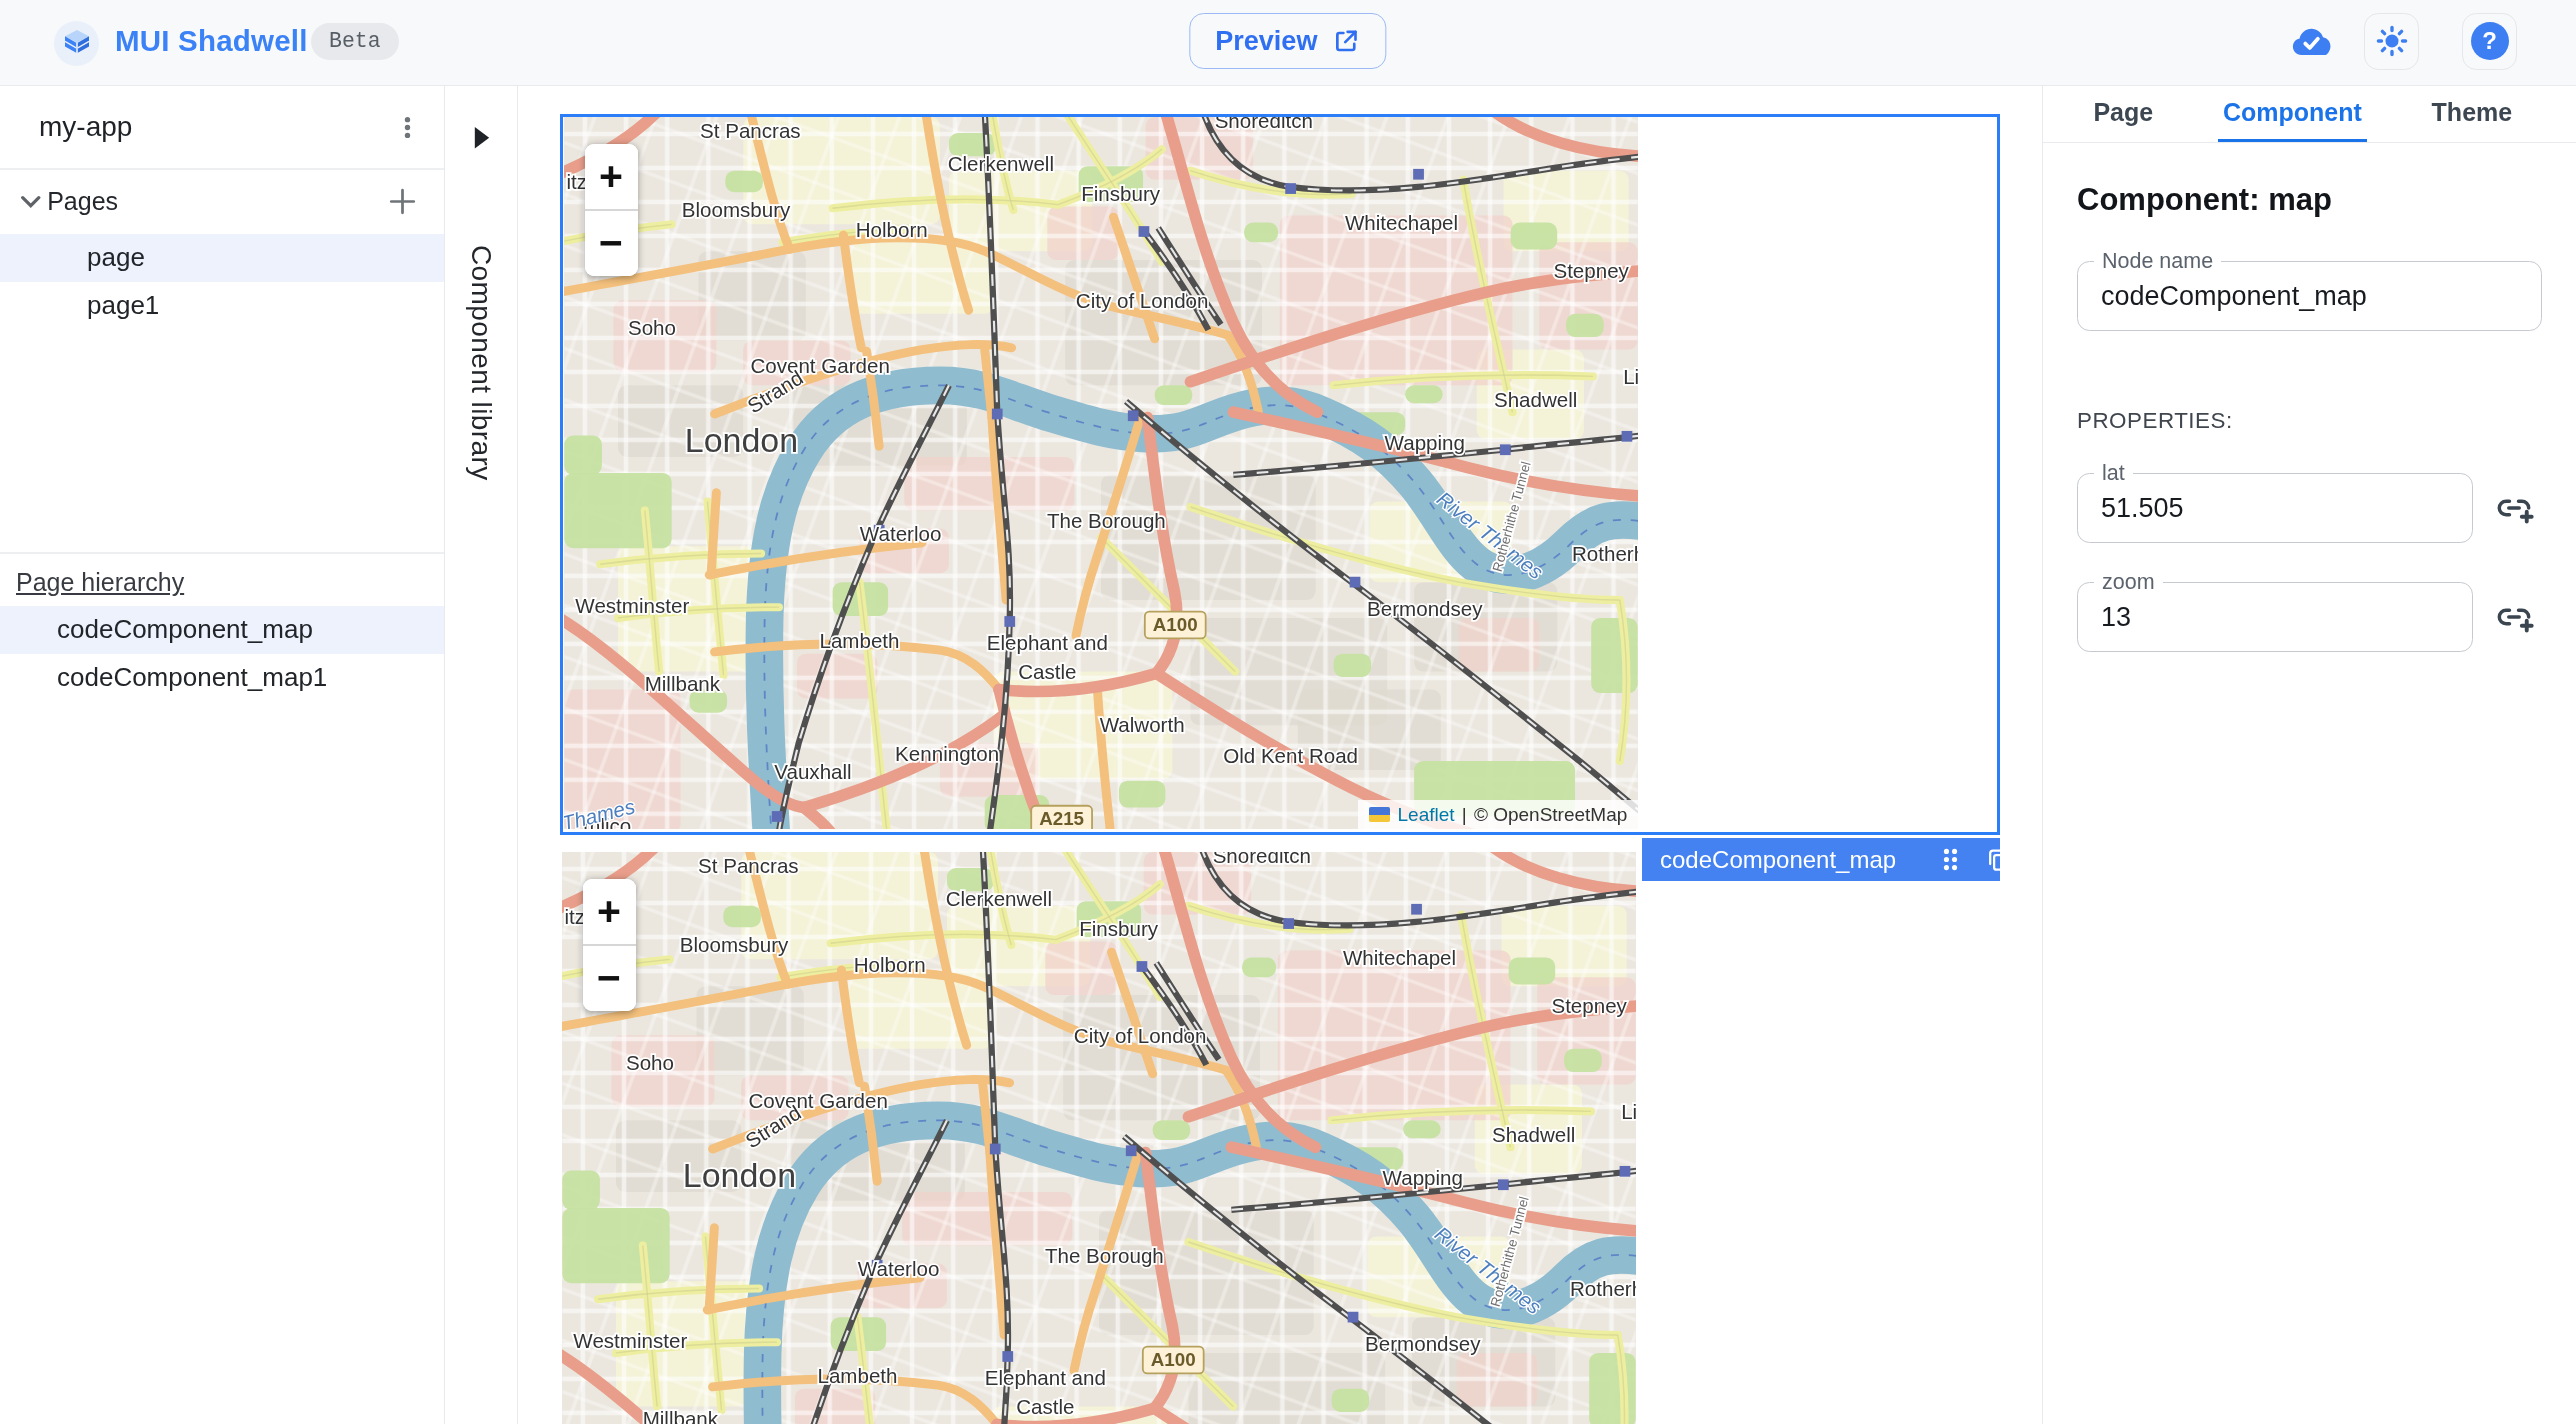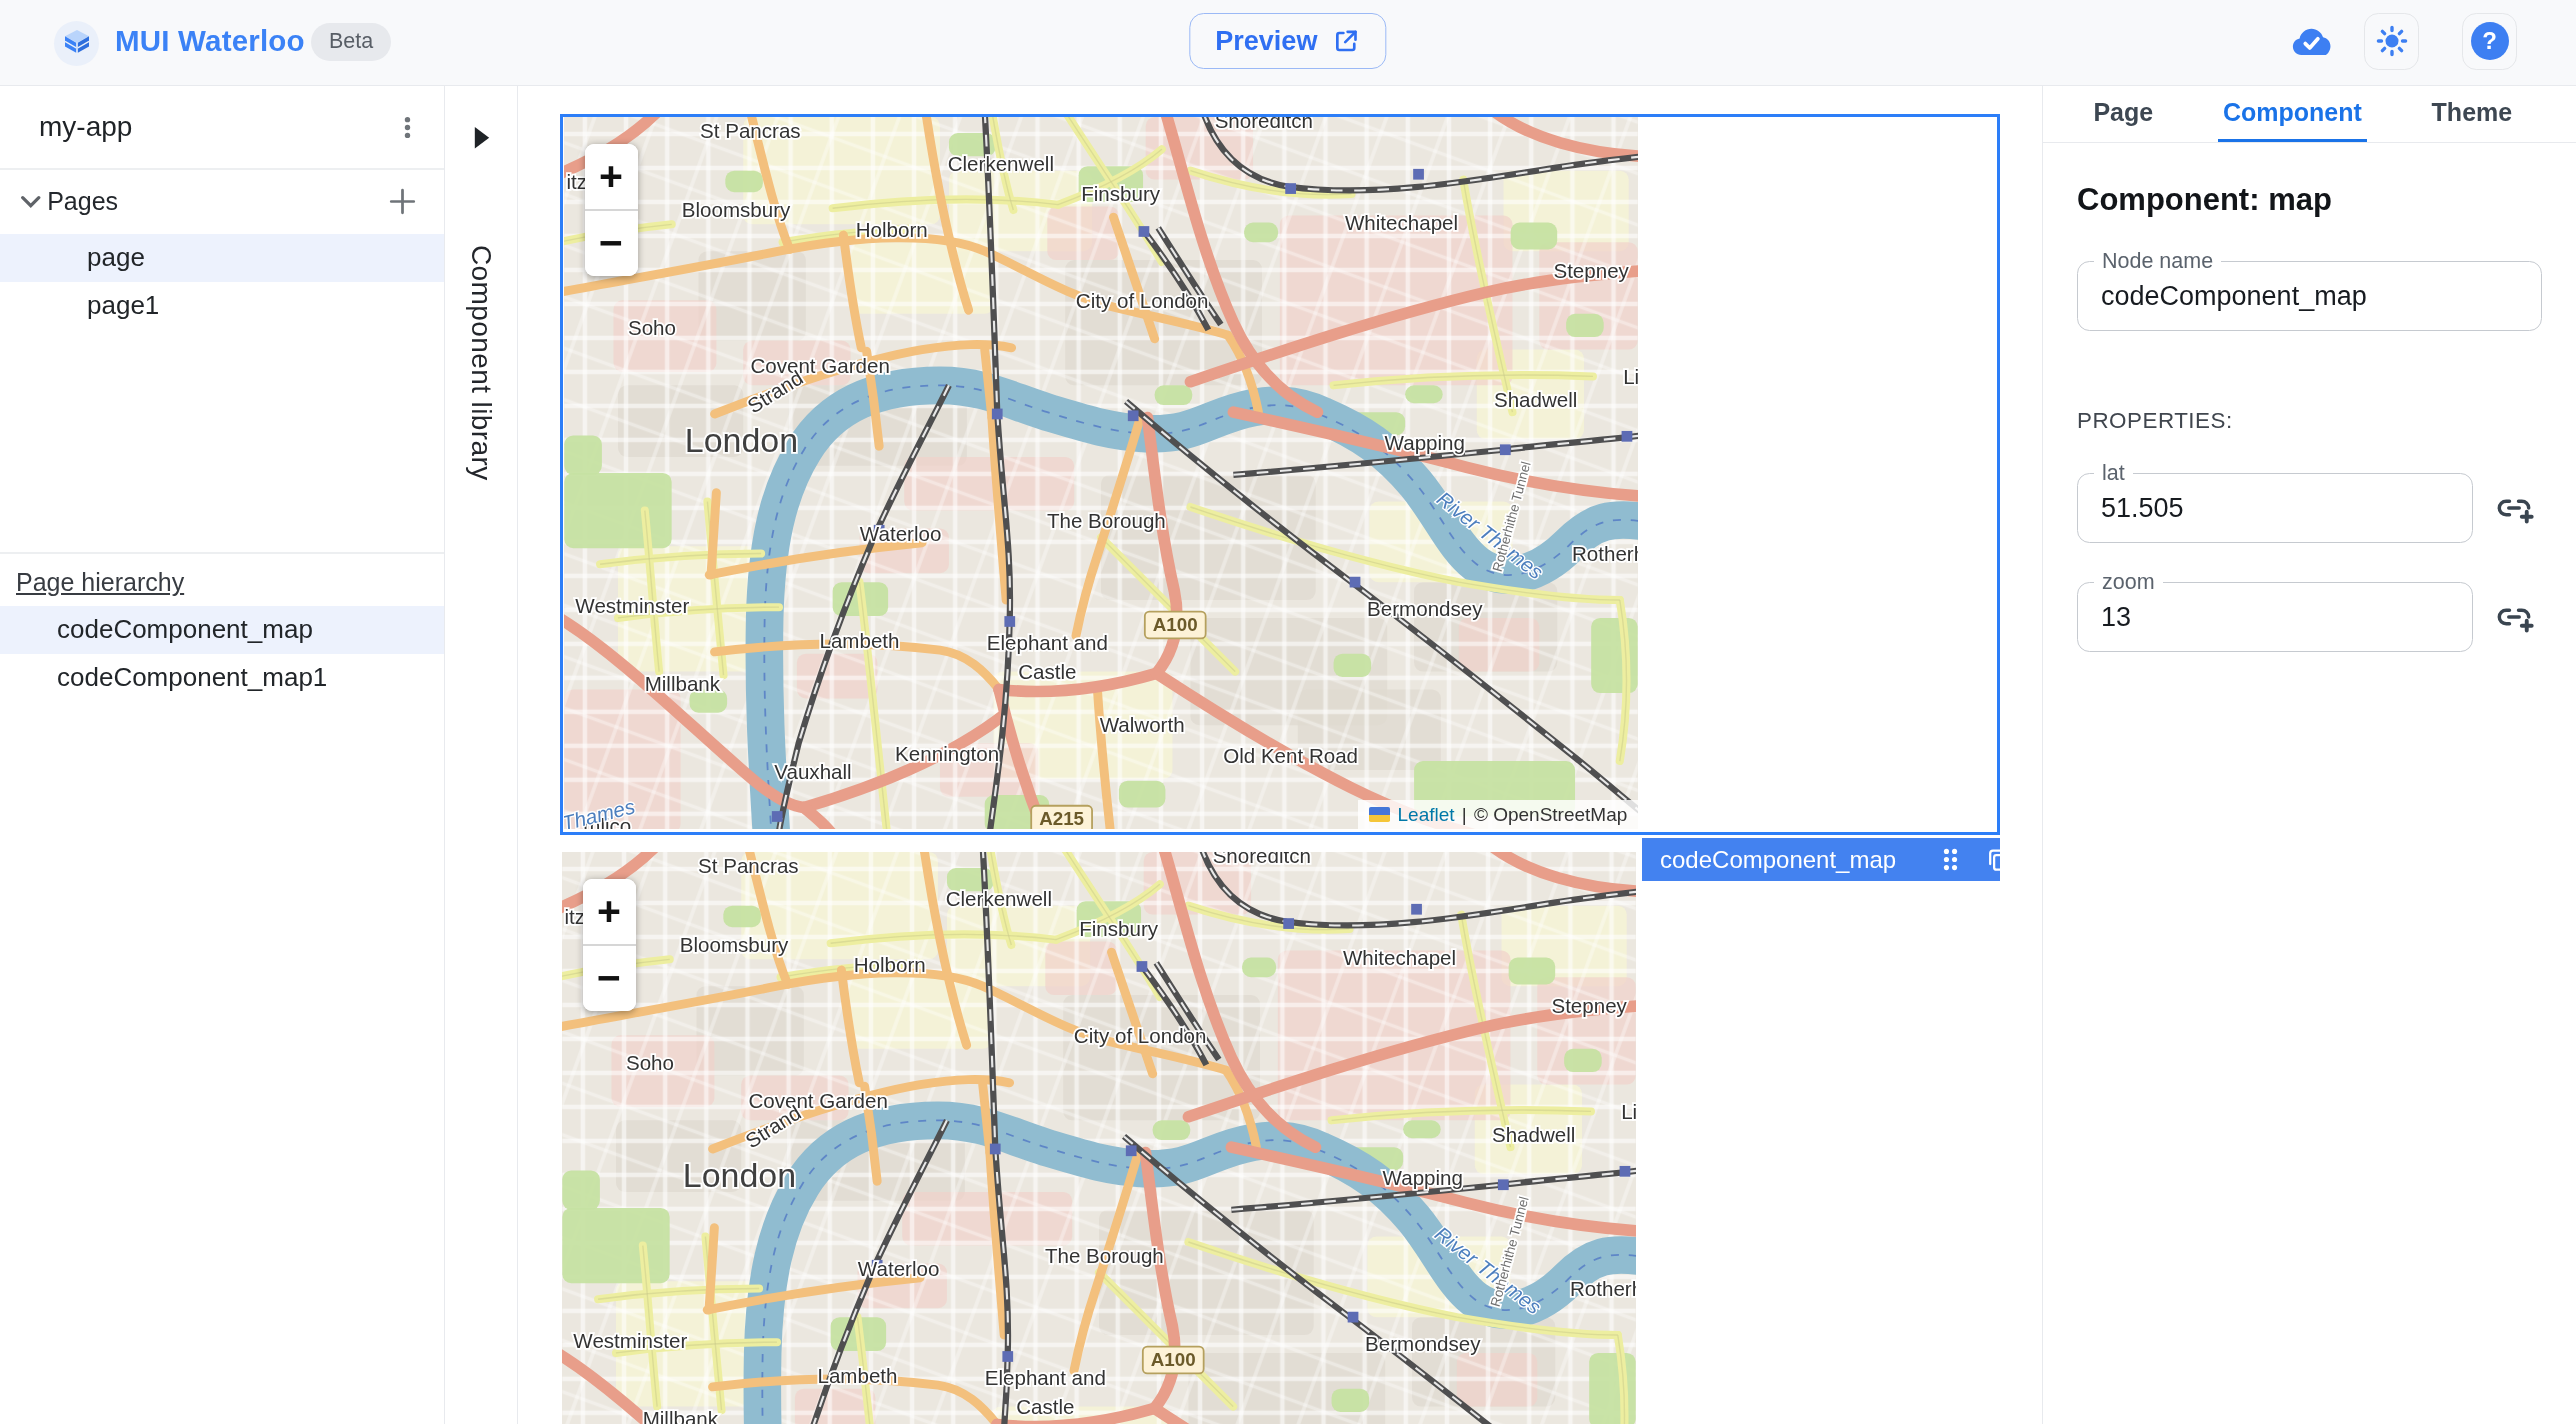--- a/index.html
+++ b/index.html
@@ -9,21 +9,21 @@
     --accent:#3b82f6; --accent-deep:#2f6ff2; --sel-border:#2c7ef8; --tag-blue:#4382f0;
     --border:#e8eaee; --row-sel:#edf2fd; --ink:#1f2327; --ink-soft:#3d4752; --gray:#6f7479;
   }
   
   #header{position:absolute;left:0;top:0;width:2576px;height:86px;background:#f8f9fb;
     border-bottom:1.8px solid var(--border);}
   #logo-wrap{position:absolute;left:54px;top:20.6px;width:45px;height:45px;border-radius:50%;
     background:#eaf0fa;display:flex;align-items:center;justify-content:center;}
   #app-title{position:absolute;left:115px;top:24px;font-size:29.5px;font-weight:700;color:var(--accent);letter-spacing:0.2px;}
   #beta-badge{position:absolute;left:311px;top:23px;background:#e7e9ed;color:#585e66;
-    font-size:21.5px;padding:6.3px 18px;border-radius:21.5px;}
+    font-size:21.5px;padding:6.3px 18px;border-radius:21.5px;font-family:Liberation Mono, monospace;}
   #preview-btn{position:absolute;left:50%;transform:translateX(-50%);top:13.4px;height:56px;
     display:flex;align-items:center;gap:14.3px;padding:0 25px;border:1.8px solid #9bb9f6;border-radius:14.3px;
     color:var(--accent-deep);font-size:27px;font-weight:700;background:transparent;cursor:pointer;}
   .hdr-iconbtn{position:absolute;top:12.5px;width:55px;height:57px;border:1.8px solid #e5e7ea;border-radius:14.3px;
     display:flex;align-items:center;justify-content:center;background:transparent;}
   #cloud-wrap{position:absolute;left:2288px;top:23px;width:47px;height:39px;}
   #sun-btn{left:2364px;}
   #help-btn{left:2462px;}
   #help-circle{width:38px;height:38px;border-radius:50%;background:#3d7ff2;color:#fff;
     display:flex;align-items:center;justify-content:center;font-size:24px;font-weight:700;}
@@ -103,21 +103,21 @@
 
 <div id="header">
   <div id="logo-wrap">
     <svg width="32" height="32" viewBox="0 0 24 24">
       <path d="M12 2.2 L21 7 L12 11.8 L3 7 Z" fill="#b9d4fb"></path>
       <path d="M3 7 V14.6 L11.4 19.4 V11.8 Z" fill="#3b82f6"></path>
       <path d="M21 7 V14.6 L12.6 19.4 V11.8 Z" fill="#2e6fdd"></path>
       <path d="M3 10.8 L11.4 15.6 M12.6 15.6 L21 10.8" stroke="#eaf0fa" stroke-width="1"></path>
     </svg>
   </div>
-  <div id="app-title">MUI Waterloo</div>
+  <div id="app-title">MUI Shadwell</div>
   <div id="beta-badge">Beta</div>
   <button id="preview-btn">
     <span>Preview</span>
     <span style="display:flex;">
       <svg width="29" height="29" viewBox="0 0 24 24" fill="none" stroke="#2f6ff2" stroke-width="2.2" stroke-linecap="round" stroke-linejoin="round">
         <path d="M10 5 H6.6 C5.7 5 5 5.7 5 6.6 V17.4 C5 18.3 5.7 19 6.6 19 H17.4 C18.3 19 19 18.3 19 17.4 V14"></path>
         <path d="M13.5 4 H20 V10.5"></path>
         <path d="M20 4 L11.5 12.5"></path>
       </svg>
     </span>

